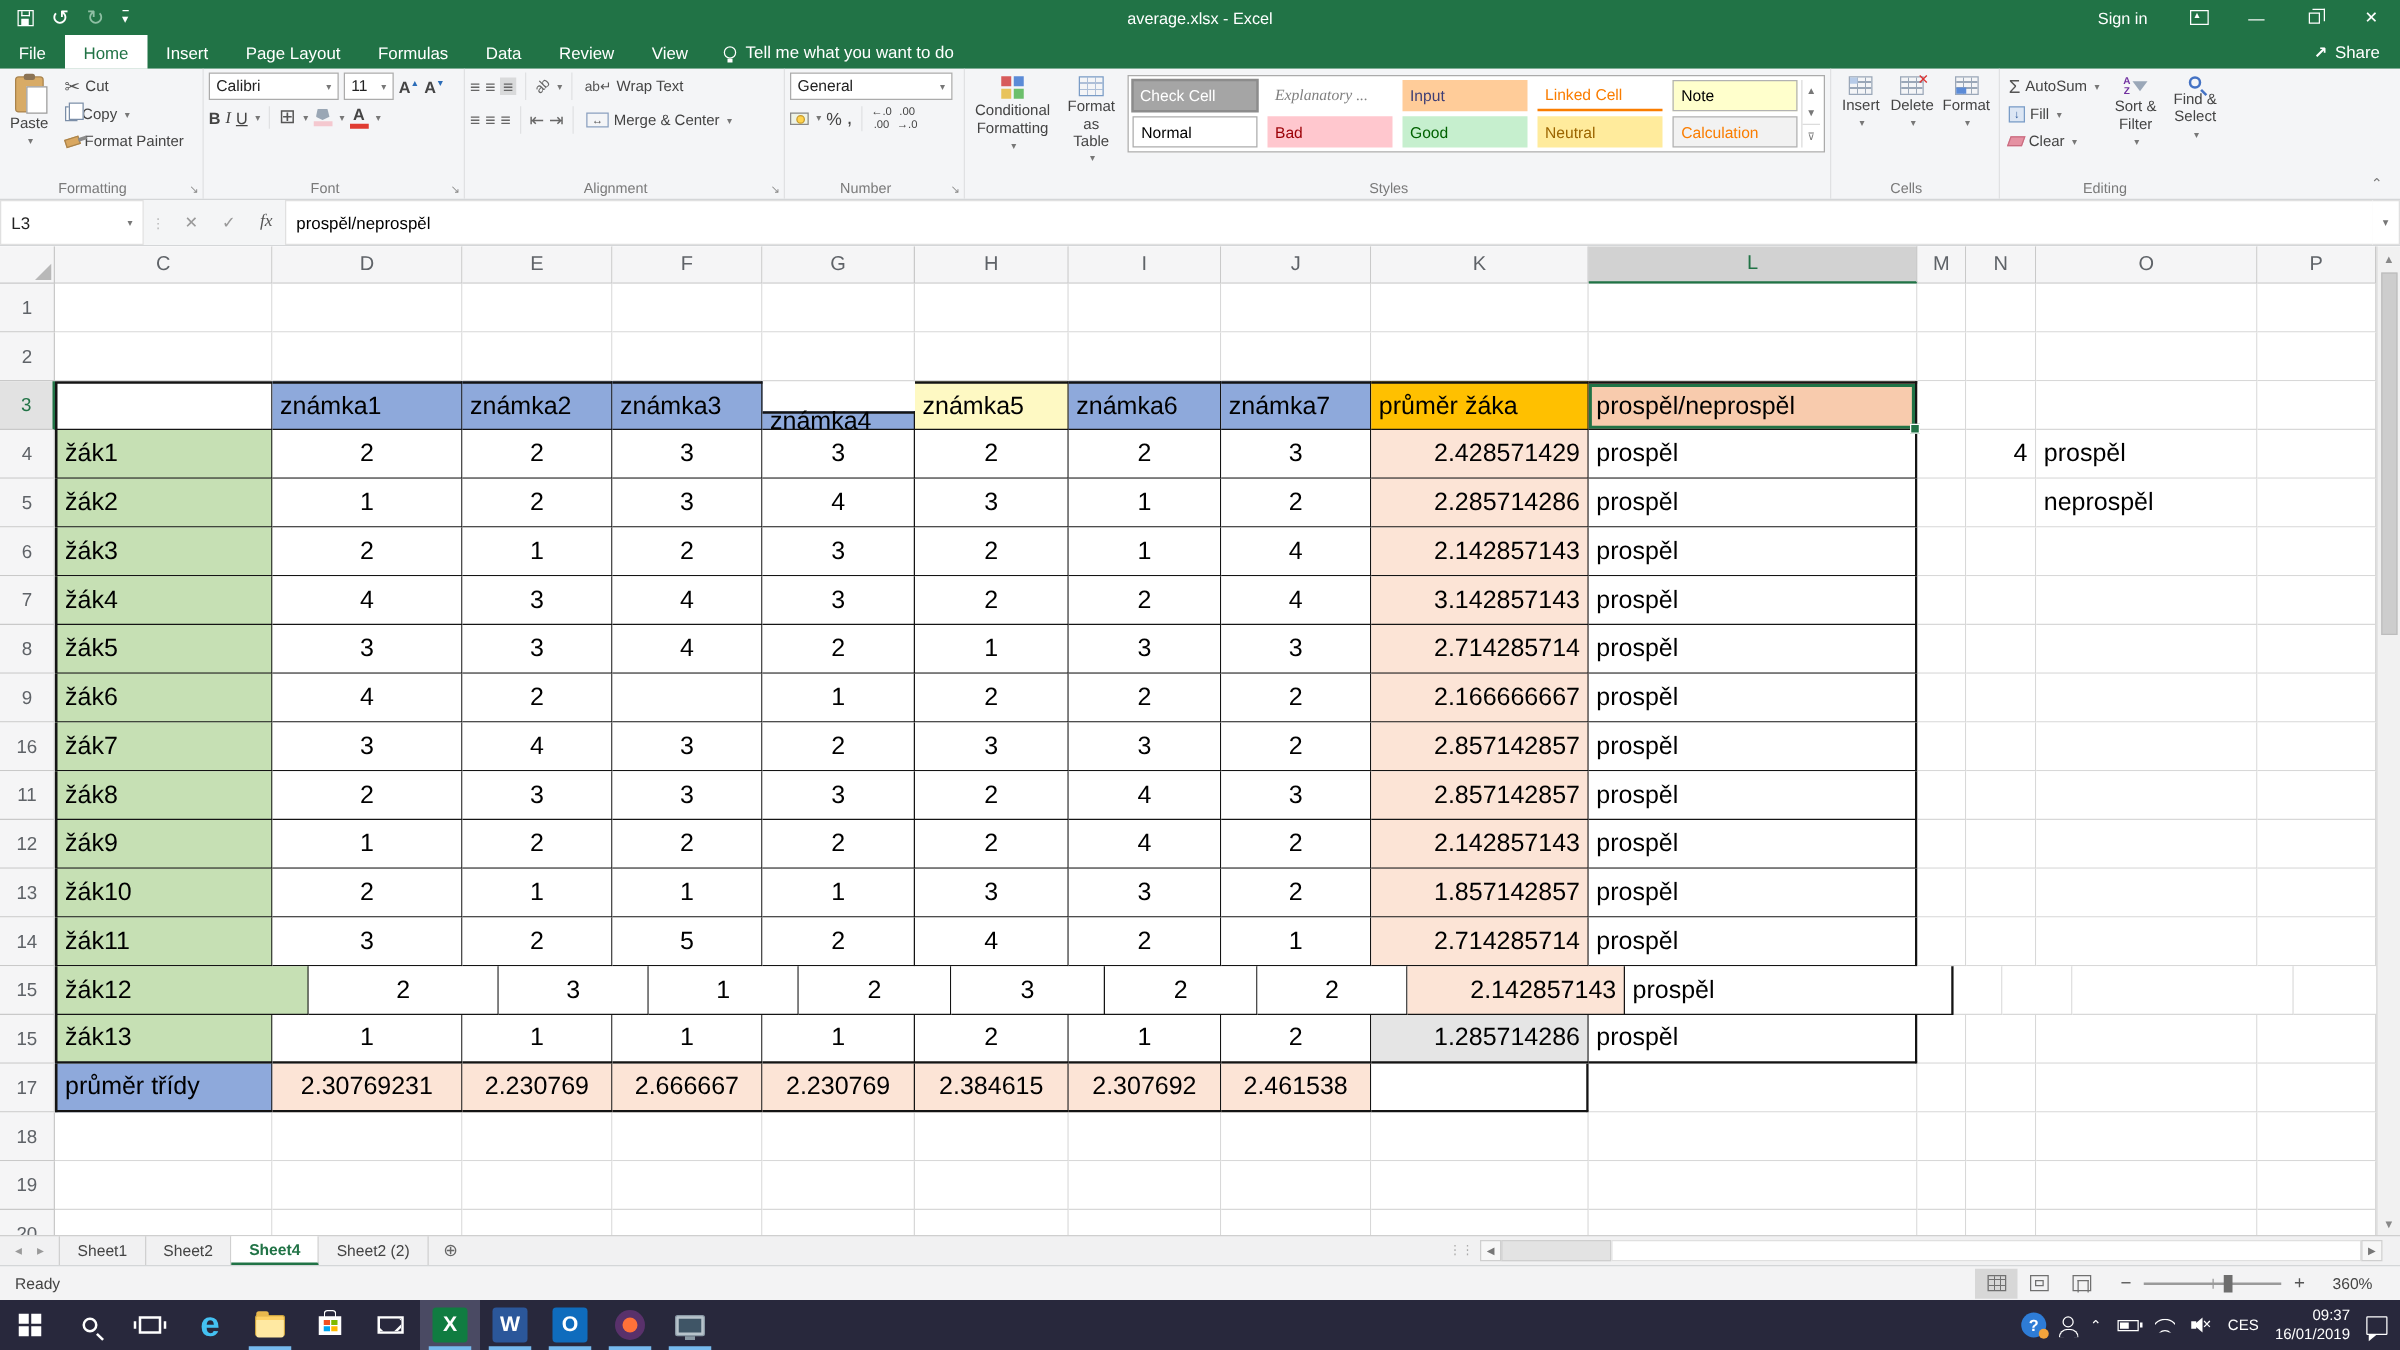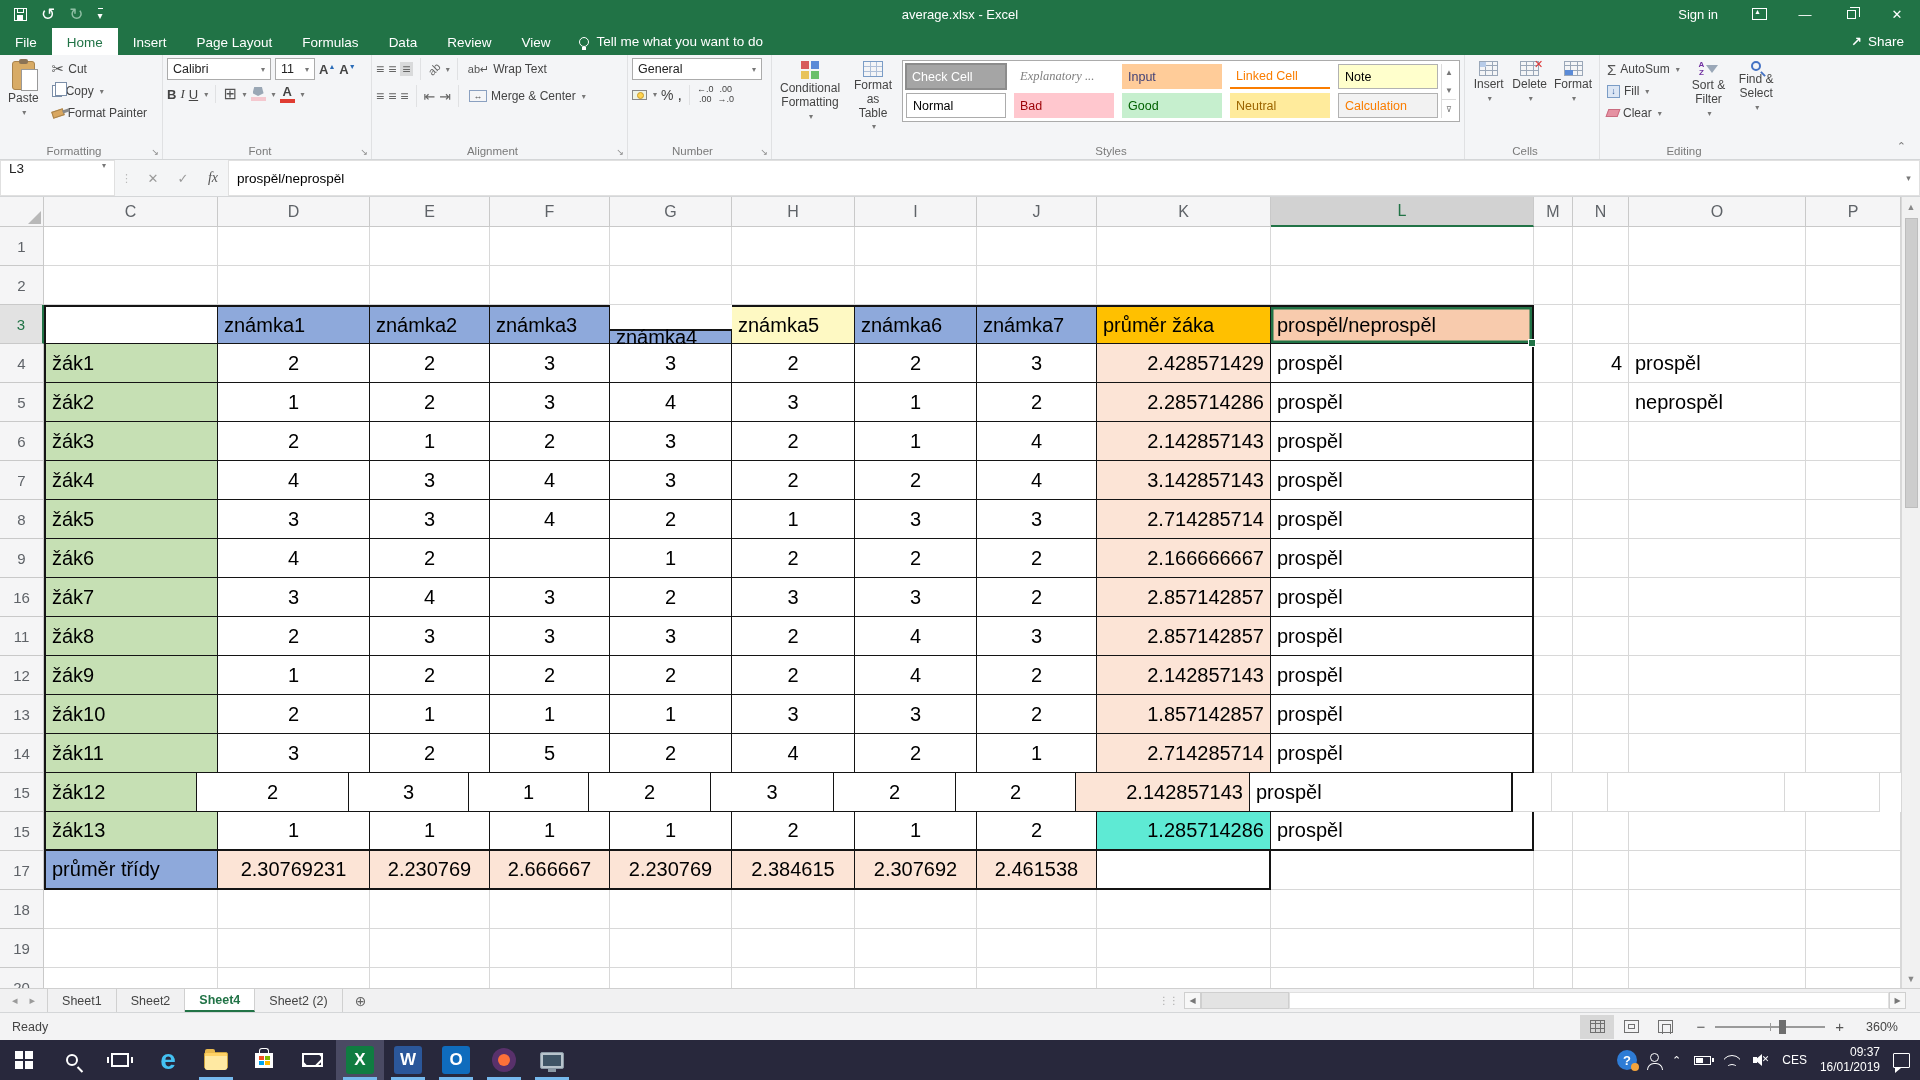--- a/index.html
+++ b/index.html
@@ -99,21 +99,21 @@
   .i-grid.fmt:after{content:"";position:absolute;left:0;bottom:0;width:8px;height:5px;background:#5b8bd7;}
   .i-sigma{font-size:15px;color:#555;line-height:1;}
   .i-fill{width:13px;height:13px;border:1px solid #7a9cc6;background:#dce6f4;display:flex;align-items:center;justify-content:center;font-size:9px;color:#2b579a;}
   .i-clear{width:12px;height:8px;background:#e591a2;transform:skewX(-20deg);border:1px solid #c96c80;}
   .i-az{display:flex;flex-direction:column;font-size:8px;font-weight:bold;color:#7030a0;line-height:1;}
   .i-funnel{width:0;height:0;border-left:6px solid transparent;border-right:6px solid transparent;border-top:8px solid #9aa7b8;}
   .i-mag{width:10px;height:10px;border:2px solid #4472c4;border-radius:50%;position:relative;display:inline-block;}
   .i-mag:after{content:"";position:absolute;width:2px;height:6px;background:#4472c4;left:9px;top:8px;transform:rotate(-45deg);}
   
   .formulabar{height:37px;background:#f4f5f6;border-bottom:1px solid #d4d6d8;display:flex;align-items:stretch;font-size:13.5px;position:relative;}
-  .namebox{width:115px;background:#fff;border:1px solid #e0e0e0;display:flex;padding:0 8px;color:#222;}
+  .namebox{width:115px;background:#fff;border:1px solid #e0e0e0;display:flex;align-items:center;padding:0 8px;color:#222;}
   .namebox .arrow{margin-left:auto;}
   .fb-dots{display:flex;align-items:center;color:#b9b9b9;padding:0 6px;font-size:11px;}
   .fb-btn{display:flex;align-items:center;justify-content:center;width:30px;color:#9a9a9a;font-size:13px;}
   .fb-fx{color:#555;font-family:"Liberation Serif",serif;font-style:italic;font-size:14px;}
   .fb-input{flex:1;background:#fff;border:1px solid #e0e0e0;border-right:none;display:flex;align-items:center;padding:0 8px;color:#000;}
   .fb-exp{width:22px;display:flex;align-items:center;justify-content:center;color:#777;font-size:9px;background:#fff;border:1px solid #e0e0e0;border-left:none;}
   
   .grid{position:relative;height:791px;background:#fff;overflow:hidden;}
   .g-row{display:flex;height:39px;}
   .g-hdr-row{height:30px;}
@@ -1000,21 +1000,21 @@
           <div class="g-cell tb br2" style="width: 263px;">
             <span>prospěl</span>
           </div>
           <div class="g-cell" style="width: 39px;"></div>
           <div class="g-cell" style="width: 56px;"></div>
           <div class="g-cell" style="width: 177px;"></div>
           <div class="g-cell" style="width: 95px;"></div>
         </div>
         <div class="g-row">
           <div class="g-rowhdr">15</div>
-          <div class="g-cell tb bl2" style="width: 153px; background: rgb(198, 224, 180);">
+          <div class="g-cell tb bl2" style="width: 203px; background: rgb(198, 224, 180);">
             <span>žák12</span>
           </div>
           <div class="g-cell tb ac" style="width: 152px;">
             <span>2</span>
           </div>
           <div class="g-cell tb ac" style="width: 120px;">
             <span>3</span>
           </div>
           <div class="g-cell tb ac" style="width: 120px;">
             <span>1</span>
@@ -1061,21 +1061,21 @@
           </div>
           <div class="g-cell tb ac bb2" style="width: 123px;">
             <span>2</span>
           </div>
           <div class="g-cell tb ac bb2" style="width: 122px;">
             <span>1</span>
           </div>
           <div class="g-cell tb ac bb2" style="width: 120px;">
             <span>2</span>
           </div>
-          <div class="g-cell tb ar bb2" style="width: 174px; background: #5eead4;">
+          <div class="g-cell tb ar bb2" style="width: 174px; background: #e5e5e5;">
             <span>1.285714286</span>
           </div>
           <div class="g-cell tb bb2 br2" style="width: 263px;">
             <span>prospěl</span>
           </div>
           <div class="g-cell" style="width: 39px;"></div>
           <div class="g-cell" style="width: 56px;"></div>
           <div class="g-cell" style="width: 177px;"></div>
           <div class="g-cell" style="width: 95px;"></div>
         </div>

